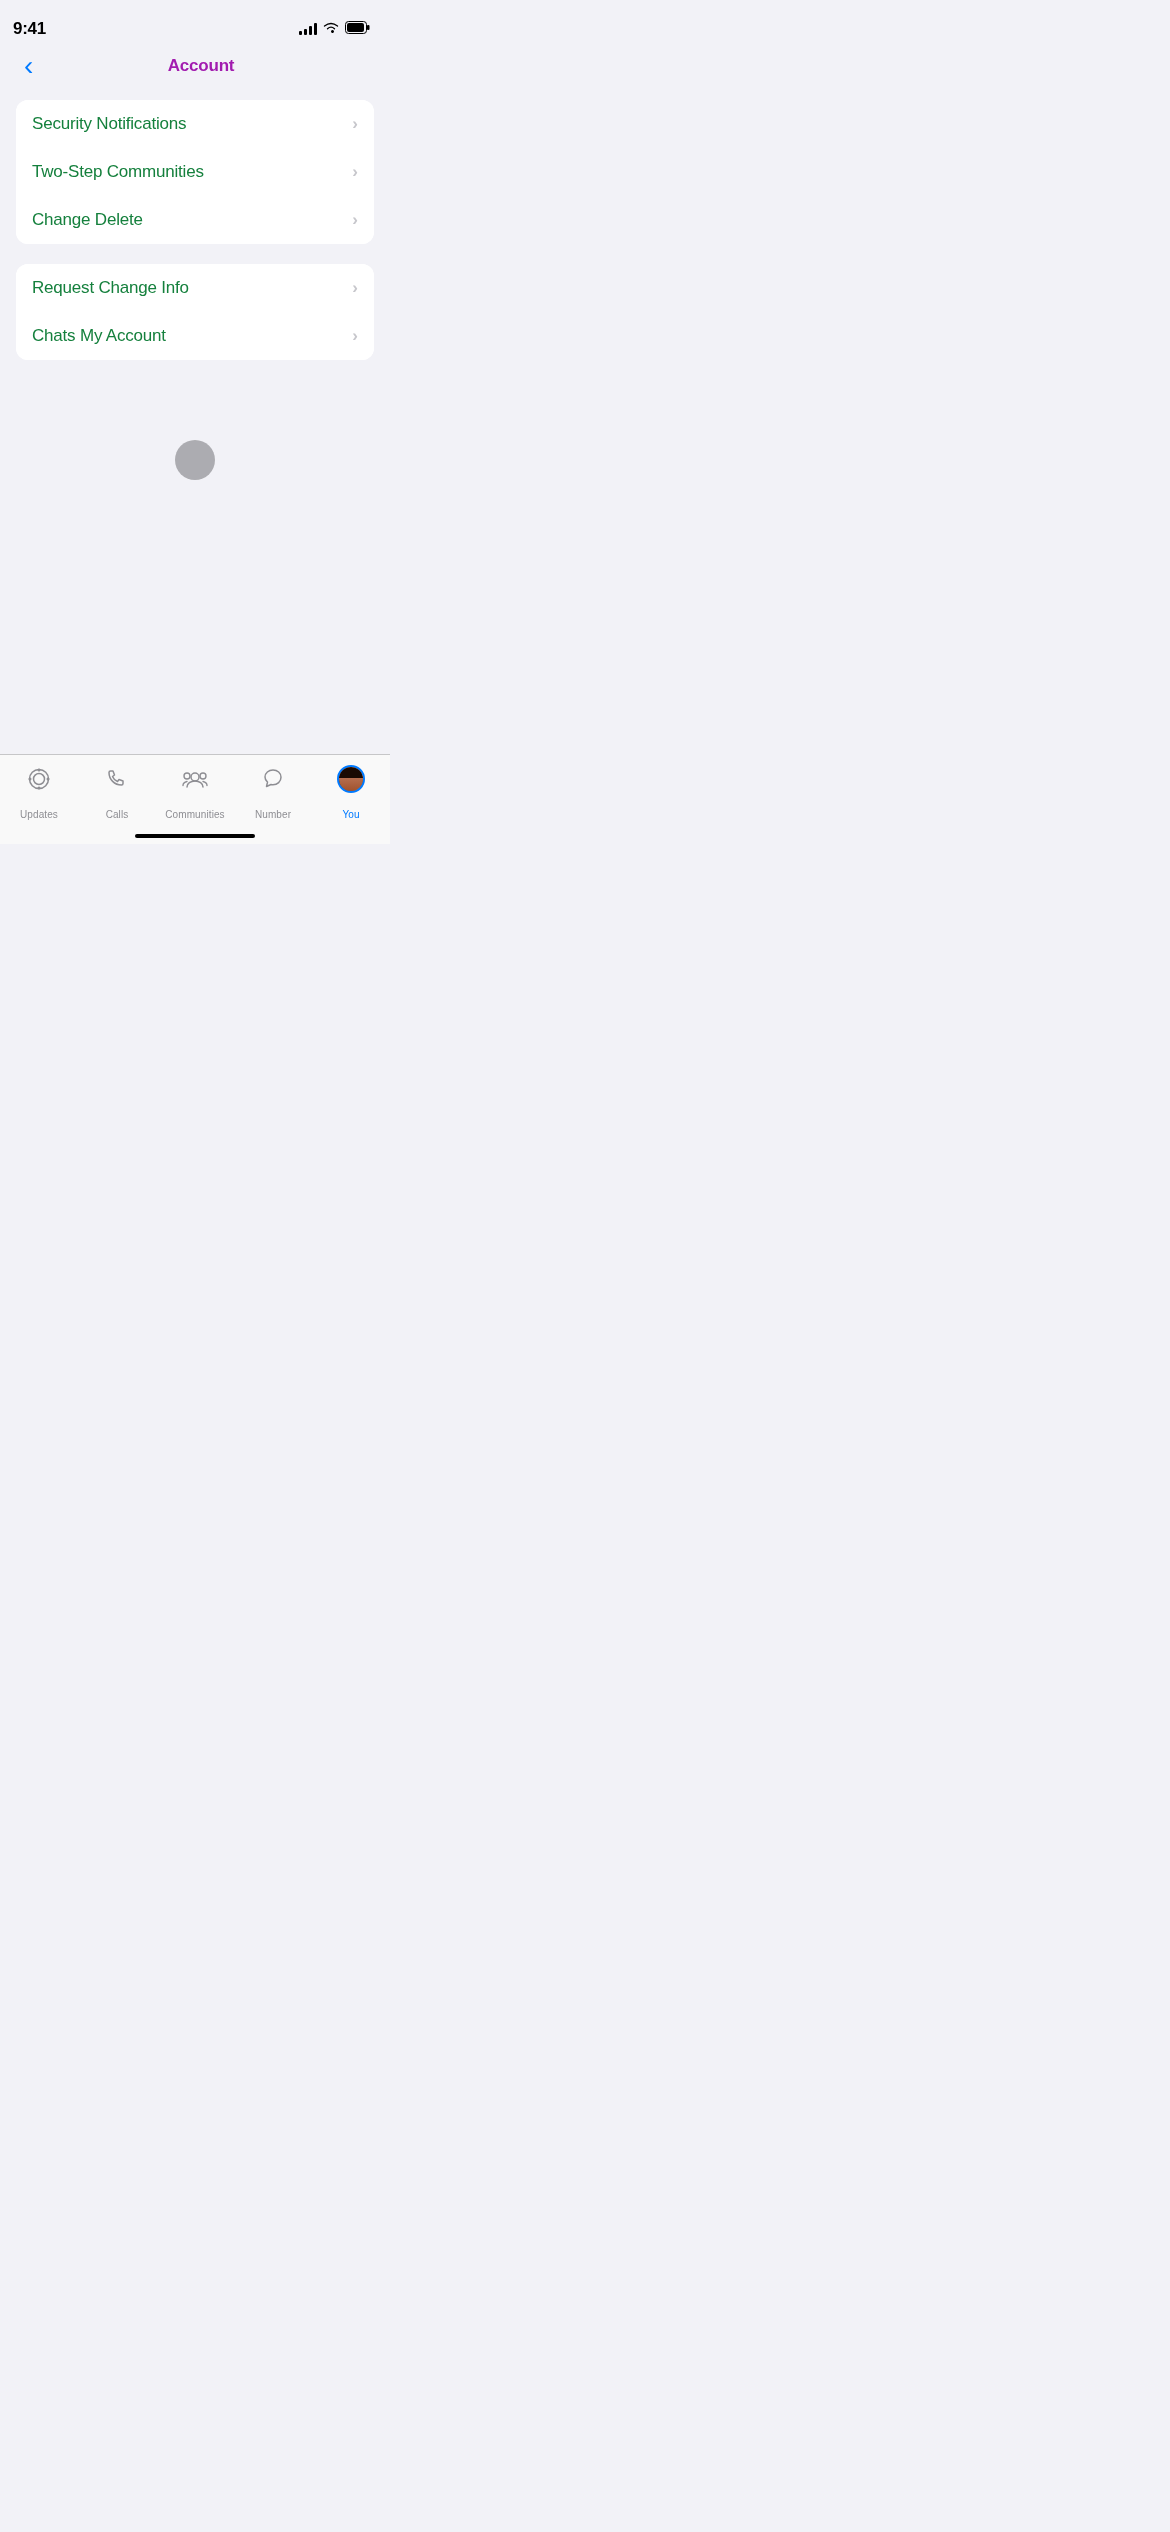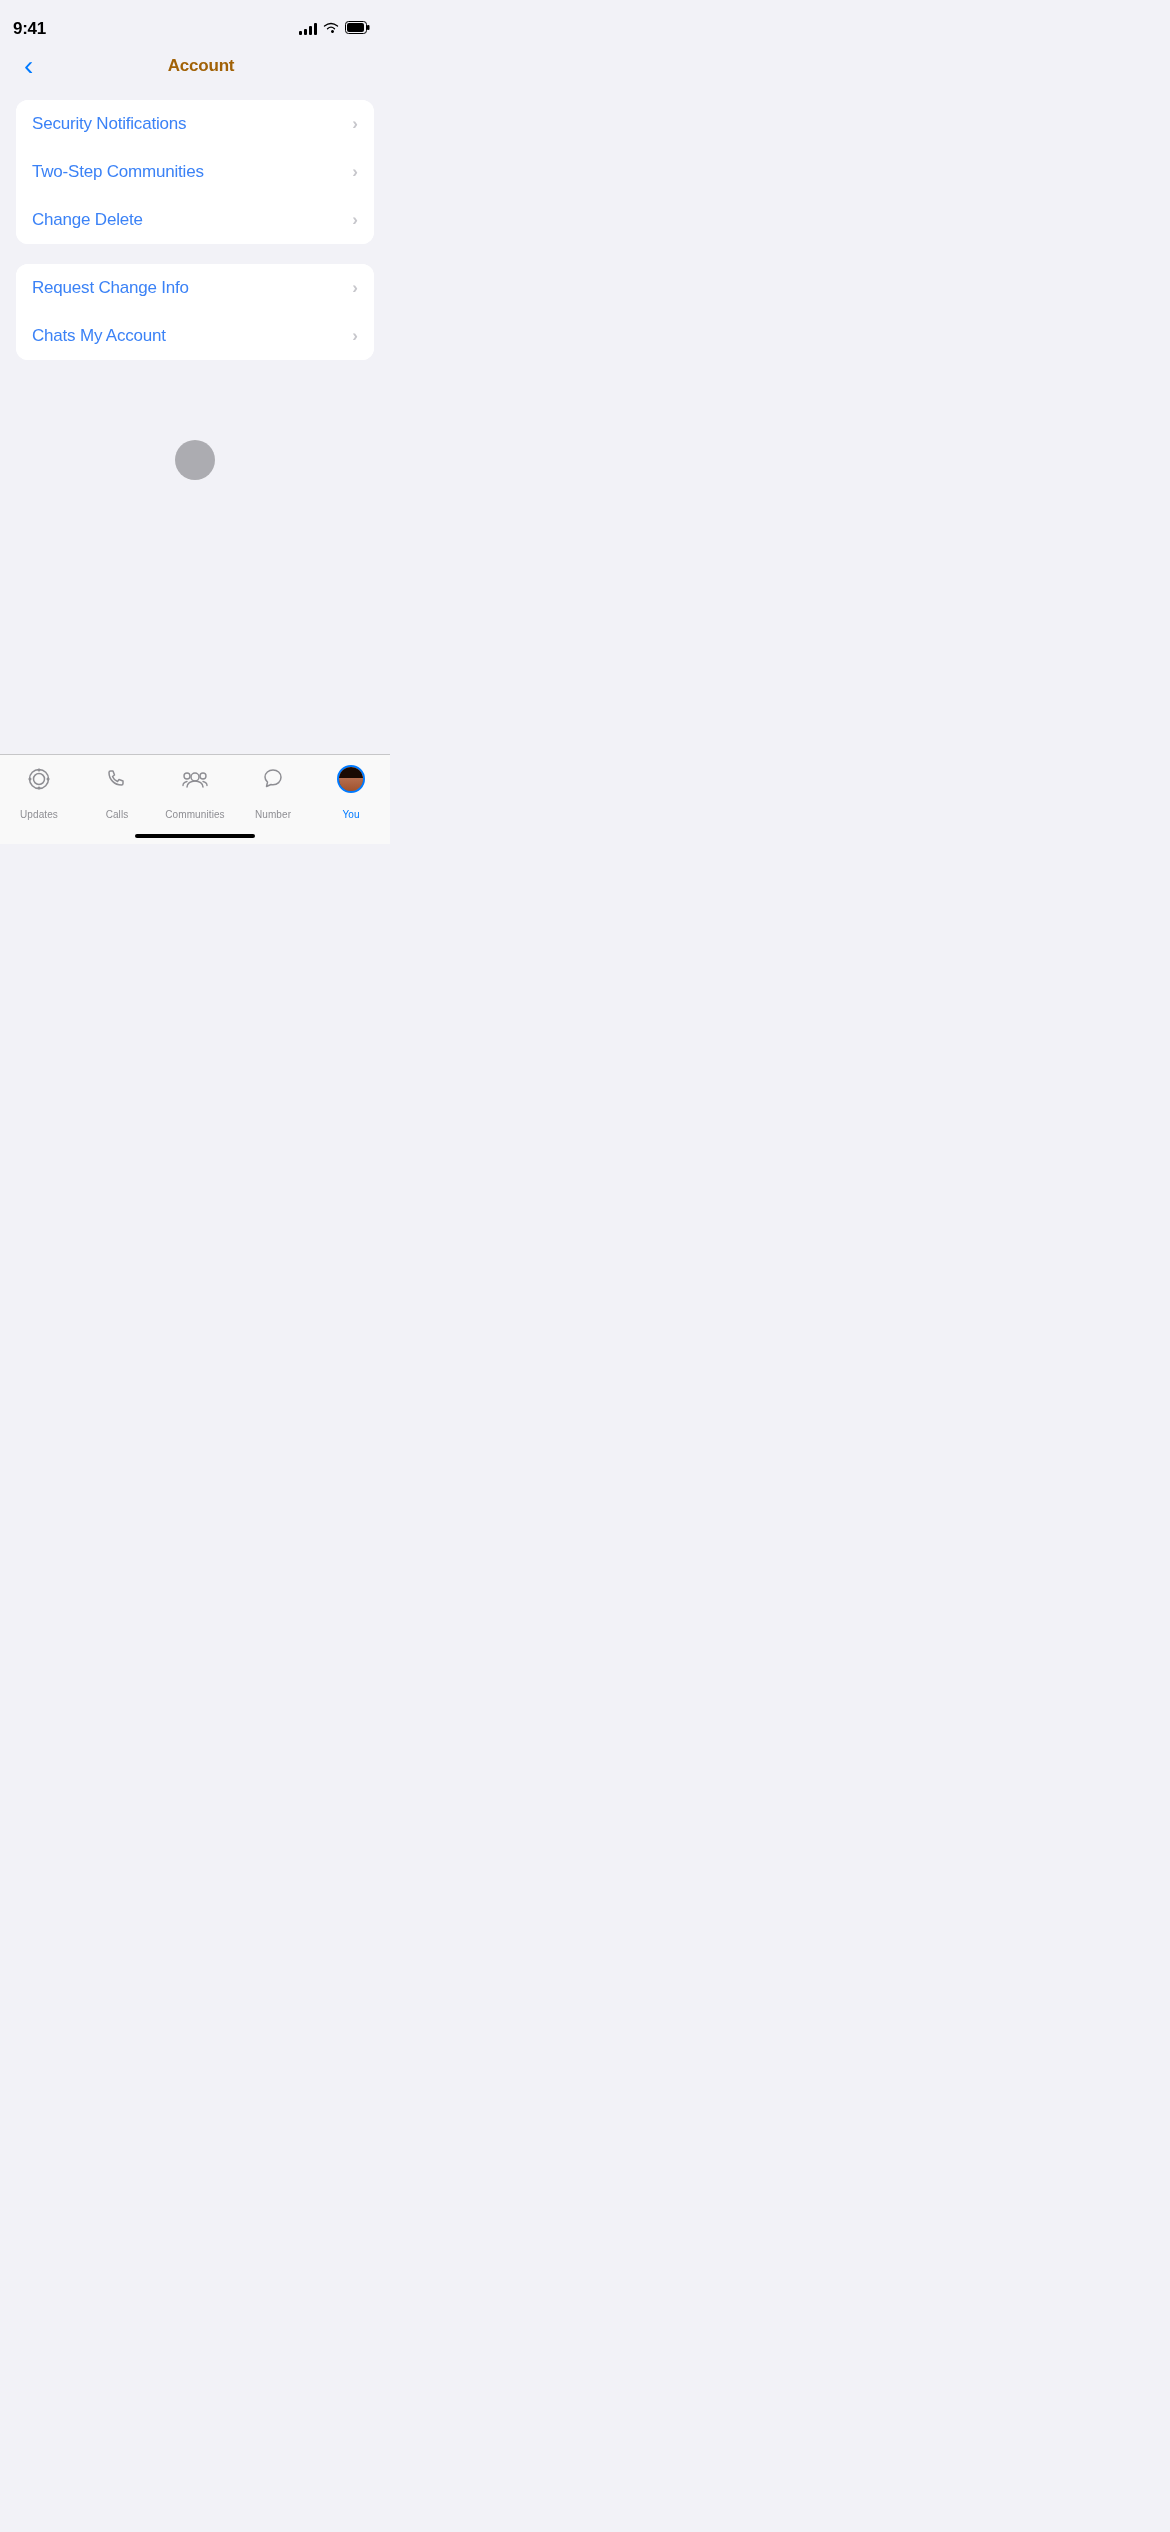--- a/index.html
+++ b/index.html
@@ -65,21 +65,21 @@
       font-size: 28px;
       font-weight: 300;
       cursor: pointer;
       line-height: 1;
       padding: 4px 8px;
     }
 
     .nav-title {
       font-size: 17px;
       font-weight: 600;
-      color: #a16207;
+      color: #a21caf;
       letter-spacing: -0.2px;
       margin-left: 12px;
     }
 
     
     .content {
       padding: 16px 16px 0;
     }
 
     
@@ -105,21 +105,21 @@
       position: absolute;
       bottom: 0;
       left: 16px;
       right: 0;
       height: 0.5px;
       background: #c6c6c8;
     }
 
     .list-item-label {
       font-size: 17px;
-      color: #3b82f6;
+      color: #15803d;
       letter-spacing: -0.2px;
     }
 
     .chevron {
       color: #c7c7cc;
       font-size: 17px;
       font-weight: 600;
     }
 
     

